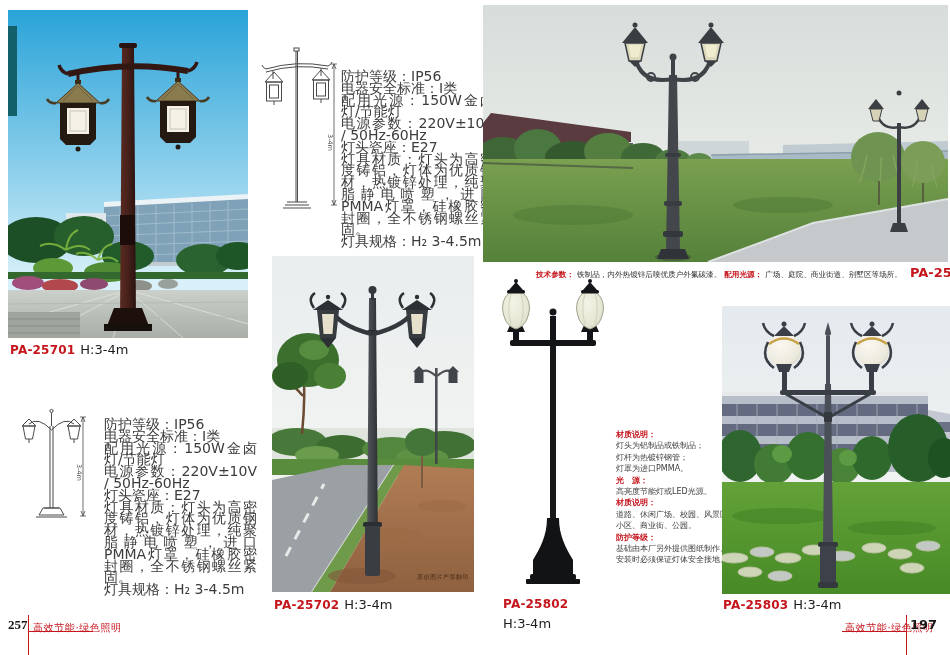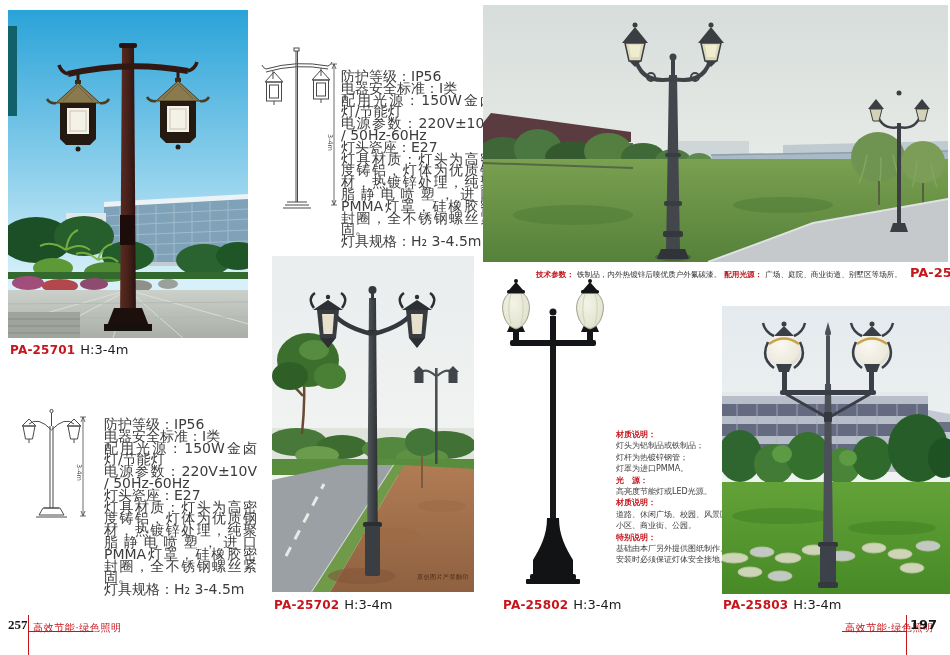--- a/index.html
+++ b/index.html
@@ -442,21 +442,21 @@
 
   <div class="mat" style="left:616px;top:392px;width:138px;">
     <div class="red">材质说明：</div>
     <div>灯头为铝制品或铁制品；</div>
     <div>灯杆为热镀锌钢管；</div>
     <div>灯罩为进口PMMA。</div>
     <div class="red">光　源：</div>
     <div>高亮度节能灯或LED光源。</div>
     <div class="red">材质说明：</div>
     <div>道路、休闲广场、校园、风景区、生活小区、商业街、公园。</div>
-    <div class="red">特别说明：</div>
+    <div class="red">防护等级：</div>
     <div>基础由本厂另外提供图纸制作。</div>
     <div>安装时必须保证灯体安全接地。</div>
   </div>
 
   <div class="photo" style="left:722px;top:306px;width:228px;height:288px;">
     <svg width="228" height="288" viewBox="0 0 228 288">
       <defs>
         <linearGradient id="s5sky" x1="0" y1="0" x2="0" y2="1">
           <stop offset="0" stop-color="#e4eaee"></stop>
             <stop offset="1" stop-color="#f1f3f1"></stop>
@@ -541,21 +541,21 @@
           <polygon points="140,30 160,30 150,20" fill="#3a3e46"></polygon>
           <circle cx="150" cy="18" r="2.5" fill="#3a3e46"></circle>
           <path d="M140,30 q-9,-4 -11,-13 M160,30 q9,-4 11,-13" stroke="#3a3e46" stroke-width="2.5" fill="none"></path>
           <path d="M134,36 Q126,52 140,62 M166,36 Q174,52 160,62" stroke="#3a3e46" stroke-width="2.5" fill="none"></path>
           <polygon points="142,58 158,58 155,66 145,66" fill="#3a3e46"></polygon>
         </g>
       </g>
     </svg>
   </div>
 
-  <div class="prod-label" style="left:503px;top:597px;">
+  <div class="prod-label" style="left:503px;top:597px;flex-direction:column;">
     <span class="prod-code">PA-25802</span>
     <span class="prod-ht">H:3-4m</span>
   </div>
 
   <div class="prod-label" style="left:723px;top:597px;">
     <span class="prod-code">PA-25803</span>
     <span class="prod-ht">H:3-4m</span>
   </div>
 
   <div class="slogan" style="left:845px;top:621px;">高效节能·绿色照明</div>

